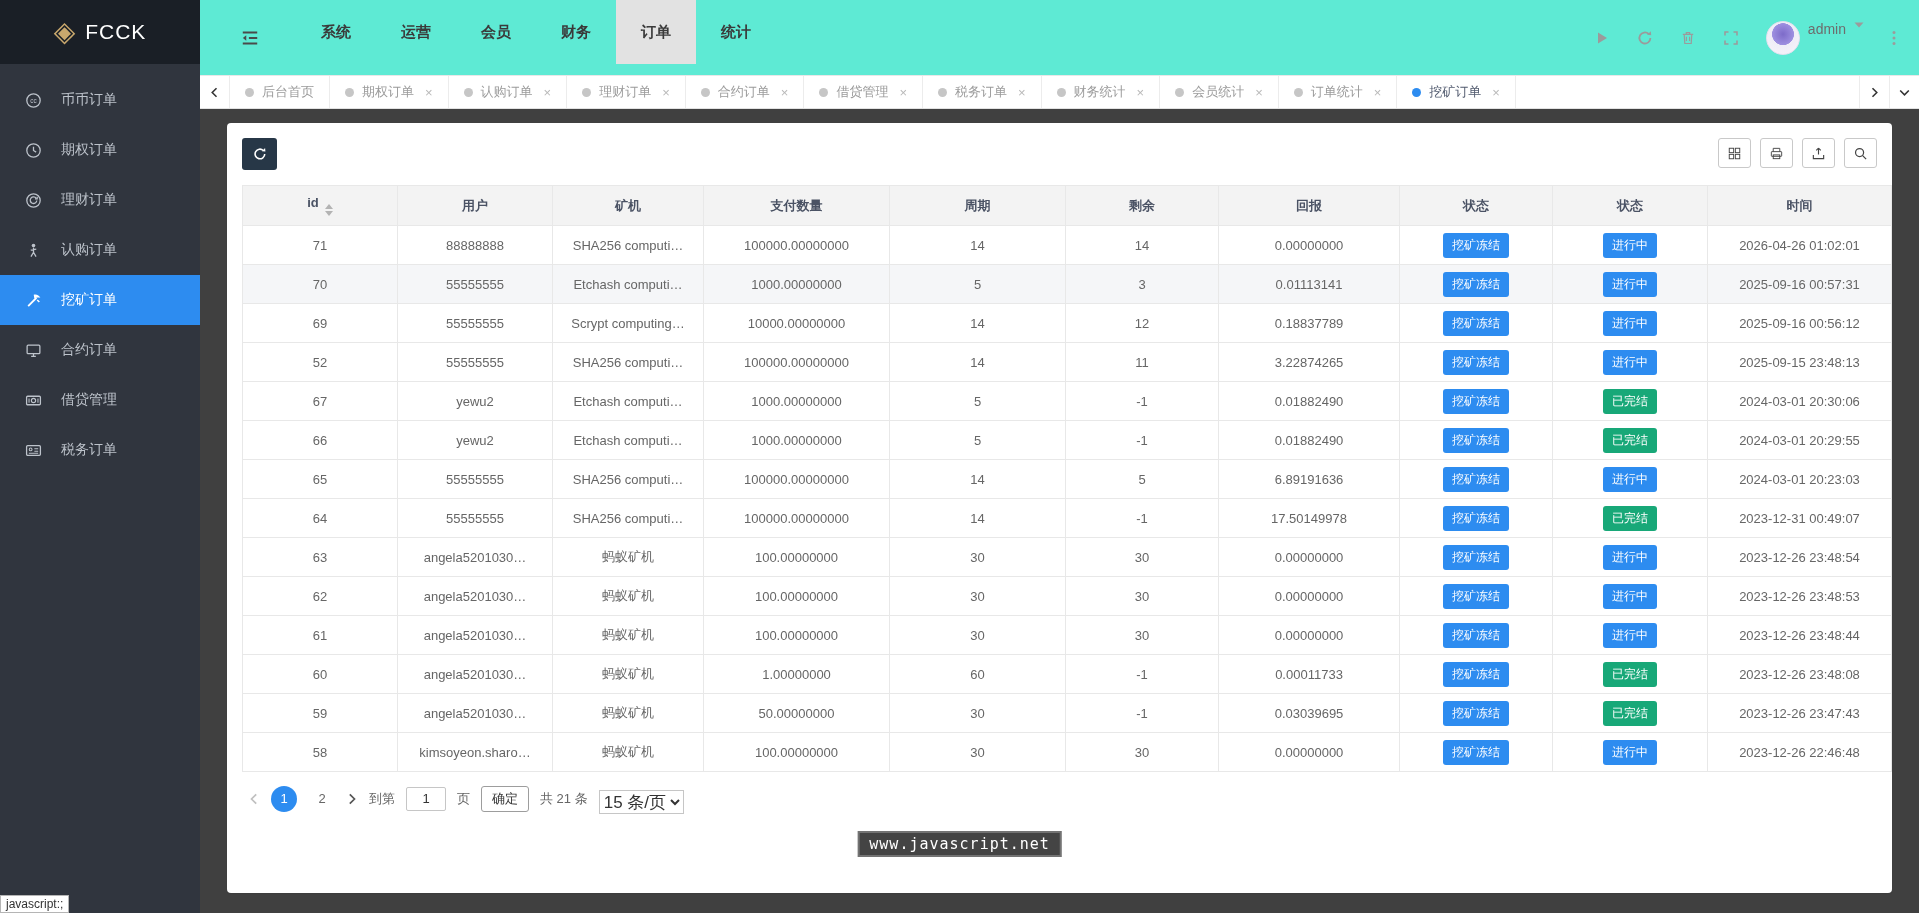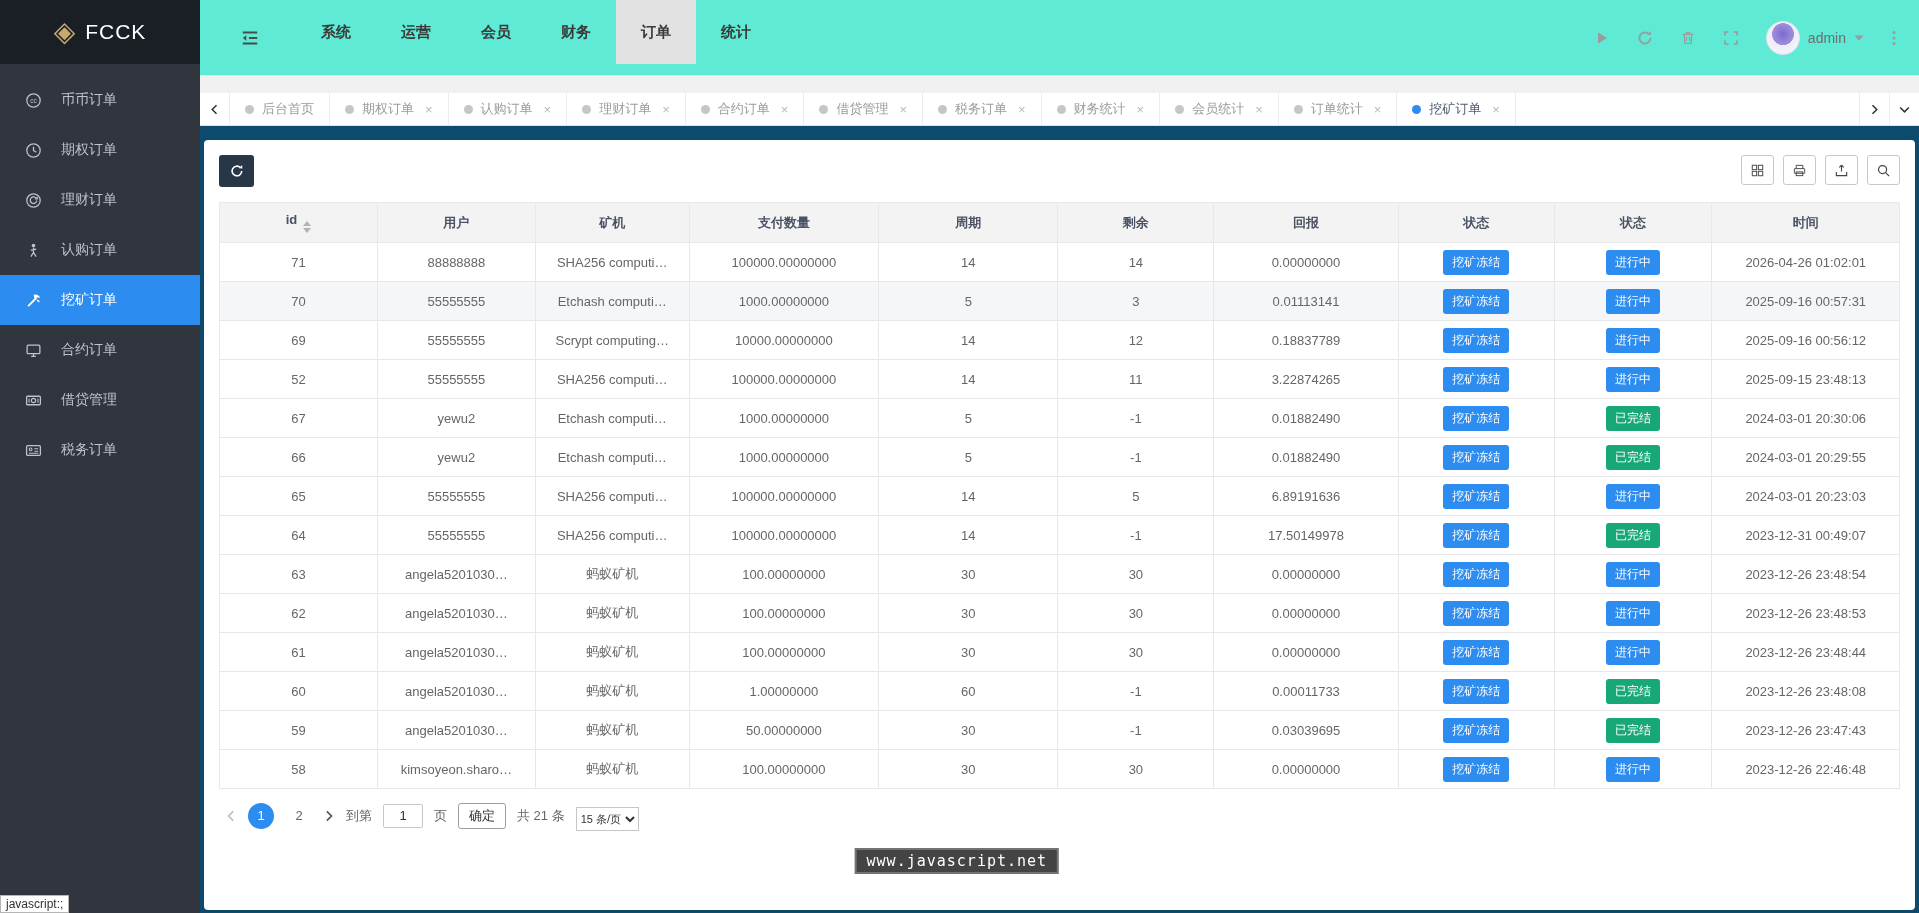--- a/index.html
+++ b/index.html
@@ -25,45 +25,45 @@
   .hamburger { width:20px; height:20px; margin:0 36px 0 40px; color:#4a4a4a; cursor:pointer; }
   .hamburger svg { width:100%; height:100%; }
   .topnav { display:flex; height:100%; }
   .nav-item { padding:0 25px; height:64px; display:flex; align-items:center;
     font-size:15px; font-weight:bold; color:#3a3a3a; cursor:pointer; }
   .nav-item.active { background:#e2e2e2; }
   .topbar-right { margin-left:auto; display:flex; align-items:center; gap:27px; padding-right:22px; }
   .tb-icon { width:16px; height:16px; color:#9b9b9b; cursor:pointer; display:inline-flex; }
   .tb-icon svg { width:100%; height:100%; }
   .tb-icon.dots { width:6px; }
-  .userbox { display:flex; align-items:center; gap:8px; cursor:pointer; }
+  .userbox { display:flex; align-items:flex-start; gap:8px; cursor:pointer; }
   .avatar { width:34px; height:34px; border-radius:50%;
     background: radial-gradient(circle at 50% 38%, #7d6bc9 0%, #9d8fe0 42%, #efedf7 44%, #f6f4fa 100%);
     border:1px solid #e3e0ef; }
   .username { font-size:14px; color:#6d6d6d; }
   .caret { width:10px; height:8px; color:#9b9b9b; display:inline-flex; }
   .caret svg { width:100%; height:100%; }
 
   
-  .tabbar { height:33px; background:#fff; border-bottom:1px solid #e2e2e2; display:flex; align-items:stretch;margin-top:17px; }
+  .tabbar { height:33px; background:#fff; border-bottom:1px solid #e2e2e2; display:flex; align-items:stretch; }
   .tab-nav-btn { width:30px; display:flex; align-items:center; justify-content:center;
     color:#333; cursor:pointer; flex-shrink:0; }
   .tab-nav-btn svg { width:11px; height:11px; }
   .tab-nav-btn.bordered-r { border-right:1px solid #ececec; }
   .tab-nav-btn.bordered-l { border-left:1px solid #ececec; }
   .tabs { display:flex; flex:1; overflow:hidden; }
   .tab { display:flex; align-items:center; gap:8px; padding:0 15px; border-right:1px solid #ececec;
     font-size:13px; color:#9b9b9b; cursor:pointer; white-space:nowrap; }
   .tab .dot { width:9px; height:9px; border-radius:50%; background:#c6c6c6; }
   .tab.active { color:#515a6e; }
   .tab .close { color:#b8b8b8; font-size:13px; margin-left:3px; cursor:pointer; }
   .tab-right-btns { margin-left:auto; display:flex; }
 
   
-  .content { flex:1; background:#0c4a6e; padding:14px 4px; position:relative; overflow:hidden; }
+  .content { flex:1; background:#404040; padding:14px 27px; position:relative; overflow:hidden; }
   .card { background:#fff; border-radius:4px; height:770px; padding:15px;
     position:relative; box-shadow:0 1px 2px rgba(0,0,0,0.06); }
   .card-toolbar { display:flex; justify-content:space-between; align-items:flex-start; margin-bottom:15px; }
   .refresh-btn { width:35px; height:32px; background:#273747; border:none; border-radius:3px;
     color:#fff; display:flex; align-items:center; justify-content:center; cursor:pointer; }
   .refresh-btn svg { width:14px; height:14px; }
   .tool-group { display:flex; gap:9px; }
   .tool-btn { width:33px; height:30px; background:#fff; border:1px solid #c9c9c9; border-radius:3px;
     color:#444; display:flex; align-items:center; justify-content:center; cursor:pointer; }
   .tool-btn svg { width:15px; height:15px; }
@@ -89,21 +89,21 @@
   .pg-btn.next { color:#555; }
   .pages { display:flex; align-items:center; gap:12px; }
   .page-num { min-width:26px; height:26px; display:flex; align-items:center; justify-content:center;
     border-radius:50%; cursor:pointer; color:#666; }
   .page-num.active { color:#fff; }
   .pg-label { color:#666; }
   .jump-input { width:40px; height:24px; border:1px solid #c6c6c6; border-radius:2px; text-align:center;
     font-size:13px; color:#333; font-family:inherit; }
   .confirm-btn { height:26px; padding:0 10px; border:1px solid #9d9d9d; background:#fff; border-radius:3px;
     font-size:13px; color:#333; cursor:pointer; font-family:inherit; }
-  .size-select { height:24px; font-size:11px; color:#333; border:1px solid #c6c6c6; background:#fff;
+  .size-select { height:24px; font-size:17px; color:#333; border:1px solid #c6c6c6; background:#fff;
     font-family:inherit;margin-top:7px; }
 
   .watermark { position:absolute; bottom:36px; left:44%; transform:translateX(-50%);
     background:rgba(42,42,42,0.88); color:#fff; font-family:"DejaVu Sans Mono",monospace;
     font-size:15px; padding:4px 12px; letter-spacing:1px; box-shadow:0 0 0 2px rgba(255,255,255,0.25) inset; }
 
   .statusbar { position:fixed; left:0; bottom:0; background:#fff; border:1px solid #b5b5b5;
     font-size:12px; color:#333; padding:1px 5px; z-index:10; }
 </style>
 </head>

